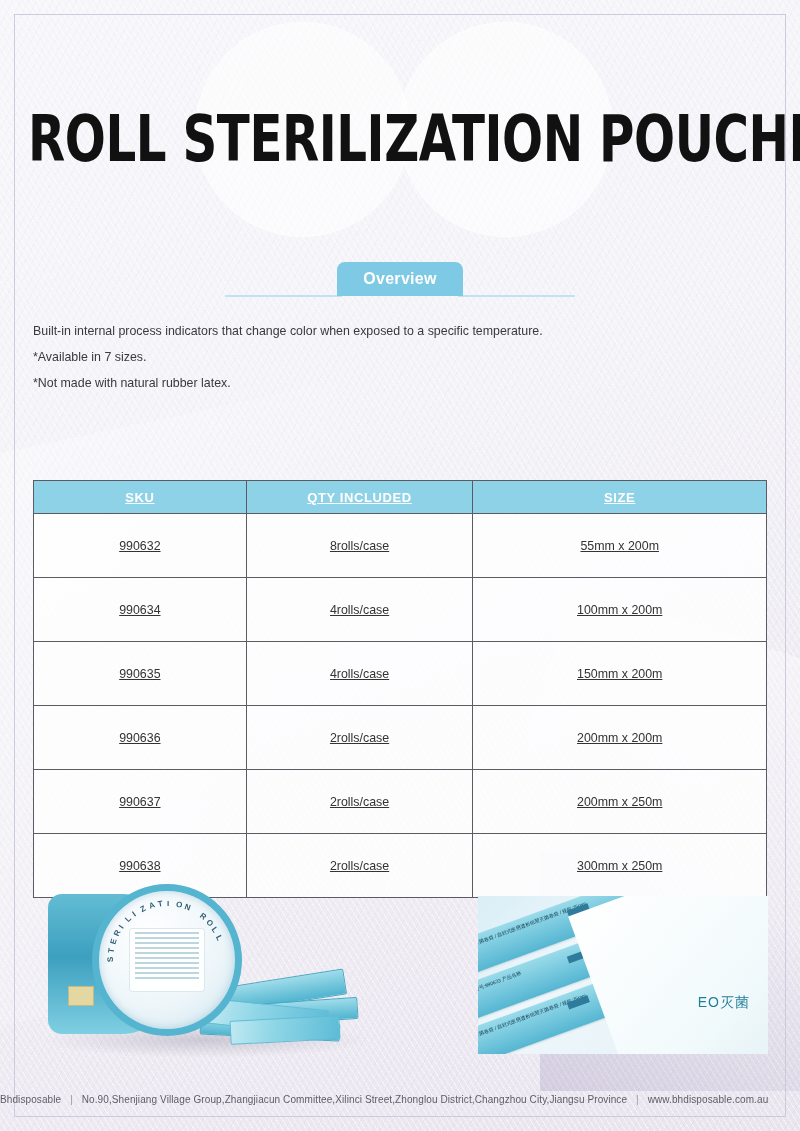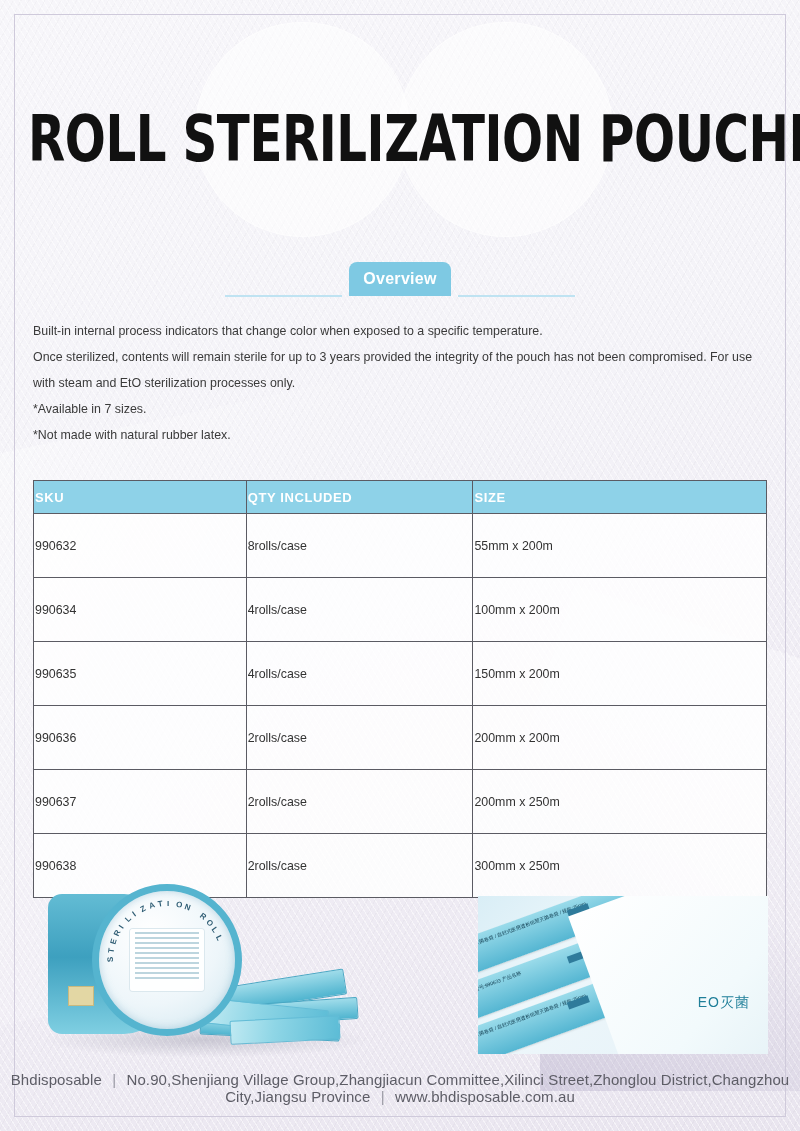--- a/index.html
+++ b/index.html
@@ -95,21 +95,21 @@
     height: 2px;
     background: #bfe3f2;
   }
   .ov-line.left { left: 225px; width: 117px; }
   .ov-line.right { right: 225px; width: 117px; }
   .ov-tab {
     position: absolute;
     left: 50%;
     transform: translateX(-50%);
     top: 0;
-    width: 102px;
+    width: 126px;
     height: 34px;
     border-radius: 8px 8px 0 0;
     background: #7ec9e3;
     color: #ffffff;
     font-size: 16px;
     font-weight: bold;
     letter-spacing: .3px;
     display: flex;
     align-items: center;
     justify-content: center;
@@ -132,23 +132,24 @@
   .tbl {
     position: absolute;
     left: 33px;
     top: 480px;
     width: 734px;
     border-collapse: collapse;
     background: rgba(255,255,255,0.82);
   }
   .tbl th, .tbl td {
     border: 1px solid #5b5b63;
-    text-align: left;
+    text-align: center;
     font-size: 12.4px;
     color: #333;
+    text-decoration: underline;
   }
   .tbl th {
     background: #8ed2e8;
     color: #ffffff;
     font-size: 13px;
     font-weight: bold;
     letter-spacing: .6px;
     height: 33px;
   }
   .tbl td { height: 64px; }
@@ -298,22 +299,21 @@
     color: #1f7f99;
     letter-spacing: 1px;
     margin-top: 34px;
   }
 
   
   .footer {
     position: absolute;
     left: 0; right: 0;
     bottom: 26px;
-    text-align: center;
-    font-size: 15px;
+    font-size: 10px;
     color: #5d5d66;
     letter-spacing: .1px;
     margin-top: 23px;
   }
   .footer .sep { color: #9a9aa4; padding: 0 6px; }
 </style>
 </head>
 <body>
 
 <div class="page">
@@ -329,21 +329,20 @@
 <div class="title">ROLL STERILIZATION POUCHES</div>
 
 <div class="overview-wrap">
   <div class="ov-line left"></div>
   <div class="ov-line right"></div>
   <div class="ov-tab">Overview</div>
 </div>
 
 <div class="copy">
   <p>Built-in internal process indicators that change color when exposed to a specific temperature.</p>
-  <p>Once sterilized, contents will remain sterile for up to 3 years provided the integrity of the pouch has not been compromised. For use with steam and EtO sterilization processes only.</p>
   <p>*Available in 7 sizes.</p>
   <p>*Not made with natural rubber latex.</p>
 </div>
 
 <table class="tbl">
   <colgroup>
       <col class="c1">
       <col class="c2">
       <col class="c3">
     </colgroup>

